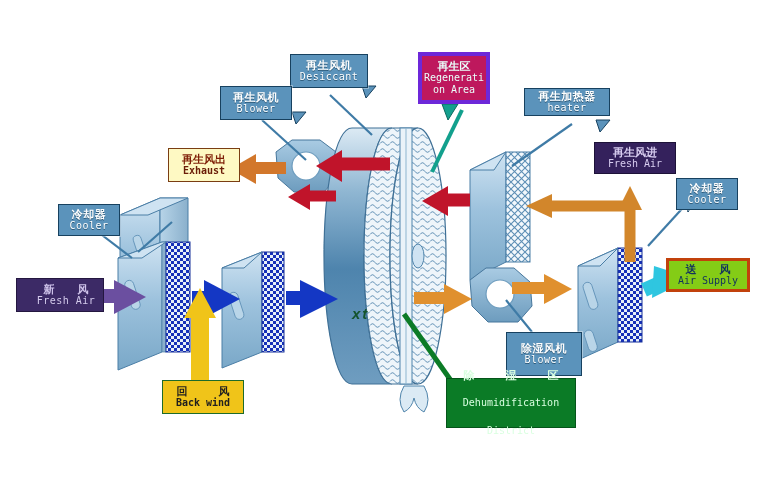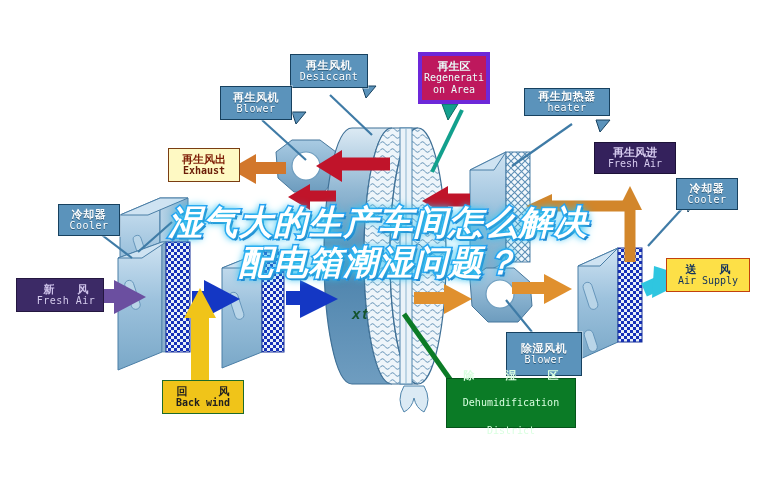--- a/index.html
+++ b/index.html
@@ -85,22 +85,22 @@
   .lbl.yellow{
     background:#f0c419;
     border:1px solid #1d6b2a;
     color:#2a2a2a;
   }
   .lbl.yellow .cn{font-size:11px;color:#1f1f1f;letter-spacing:14px;text-indent:14px;}
   .lbl.yellow .en{font-size:10px;color:#1f1f1f;font-weight:bold;}
 
   
   .lbl.cyan{
-    background:#fde047;
-    border:1px solid #c2410c;
+    background:#84cc16;
+    border:3px solid #c2410c;
     color:#12325e;
     justify-content:center;
   }
   .lbl.cyan .cn{font-size:11px;letter-spacing:10px;text-indent:10px;}
   .lbl.cyan .en{font-size:10px;}
 
   
   #headline{
     position:absolute;
     left:0;top:202px;width:757px;
@@ -386,18 +386,14 @@
     <span class="cn">除 湿 区</span>
     <span class="en">Dehumidification</span>
     <span class="en">District</span>
   </div>
 
   <div class="lbl cyan" style="left:666px;top:258px;width:84px;height:34px;">
     <span class="cn">送 风</span>
     <span class="en">Air Supply</span>
   </div>
 
-  <div id="headline">
-    <div>湿气大的生产车间怎么解决</div>
-    <div>配电箱潮湿问题？</div>
-  </div>
 
 </div>
 
 </body></html>

